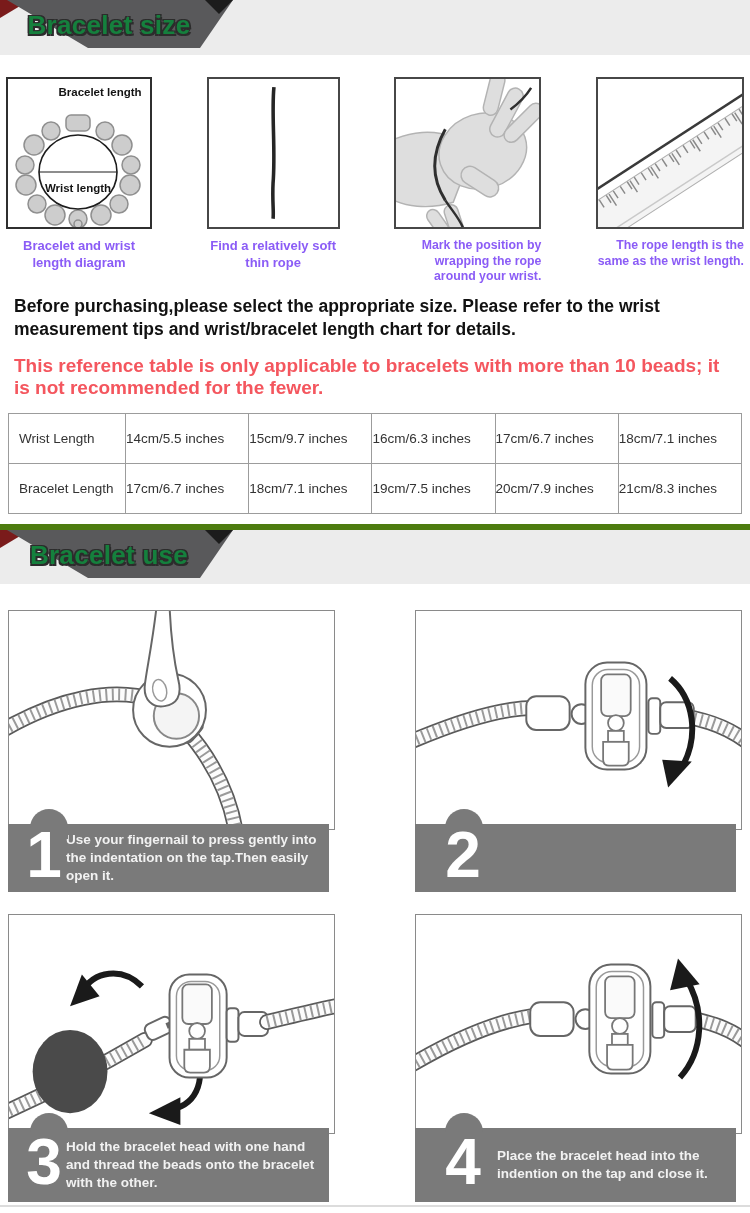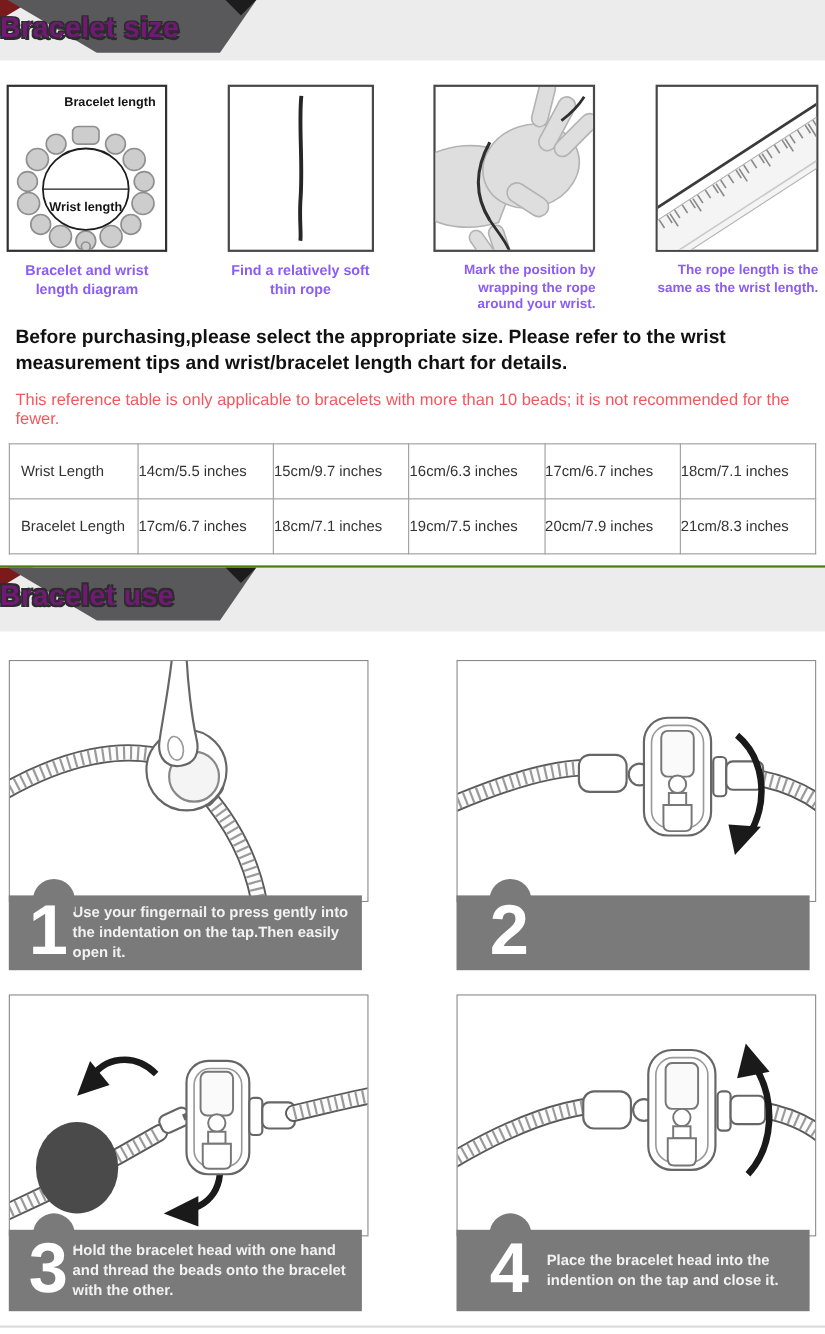--- a/index.html
+++ b/index.html
@@ -1,42 +1,42 @@
 <!DOCTYPE html>
 <html><head>
 <meta charset="utf-8">
 <style>
   * { margin:0; padding:0; box-sizing:border-box; }
   body { font-family:"Liberation Sans", sans-serif; background:#fff; }
   .page { width:750px; height:1213px; background:#fff; overflow:hidden; position:relative; }
 
   
   .strip { width:100%; height:55px; background:#ececec; position:relative; }
-  .strip.second { height:60px; margin-top:10px; border-top:2px solid #4d7c0f; }
+  .strip.second { height:60px; margin-top:10px; border-top:6px solid #4d7c0f; }
   .ribbon { position:absolute; left:0; top:0; width:240px; height:50px; }
   .ribbon-shape { position:absolute; left:0; top:0; width:240px; height:50px; display:block; }
-  .ribbon-label { position:absolute; left:0; top:3px; width:218px; 
-    font-size:26px; font-weight:800; color:#701a75; letter-spacing:.3px; line-height:44px;
+  .ribbon-label { position:absolute; left:0; top:3px; width:218px; text-align:center;
+    font-size:26px; font-weight:800; color:#15803d; letter-spacing:.3px; line-height:44px;
     text-shadow:-1.5px -1.5px 0 #2c2c2c, 1.5px -1.5px 0 #2c2c2c, -1.5px 1.5px 0 #2c2c2c, 2px 2px 0 #2c2c2c; }
 
   
   .measure-row { display:flex; justify-content:space-between; padding:0 6px; margin-top:22px; }
   .measure-col { display:flex; flex-direction:column; }
   .measure-col.c1 { width:146px; } .measure-col.c2 { width:133px; }
   .measure-col.c3 { width:147px; } .measure-col.c4 { width:148px; }
   .measure-box { height:152px; background:#fff; border:2px solid #2f2f2f; }
   .measure-box.thin { border:2px solid #474747; }
   .measure-box svg { display:block; width:100%; height:100%; }
   .measure-caption { font-weight:700; color:#8b5cf6; margin-top:9px; line-height:1.28; }
   .measure-caption.center { text-align:center; font-size:13px; }
   .measure-caption.left { text-align:right; font-size:12.3px; }
 
   
   .intro { margin:10px 14px 0 14px; font-size:17.5px; font-weight:700; color:#111; line-height:1.3; }
-  .note { margin:14px 14px 0 14px; font-size:15px; font-weight:400; color:#f4565e; }
+  .note { margin:14px 14px 0 14px; font-size:19px; font-weight:700; color:#f4565e; }
 
   
   table.size-table { border-collapse:collapse; width:734px; margin:14px 8px 0 8px; background:#fff; }
   table.size-table td { border:1px solid #9c9c9c; height:50px; font-size:13.5px; color:#333; }
   td.row-label { width:117px; padding-left:10px; text-align:left; }
   td.val { text-align:left; }
 
   
   .panels { display:flex; flex-wrap:wrap; column-gap:80px; row-gap:22px; padding:0 8px; margin-top:26px; }
   .panel { width:327px; }

